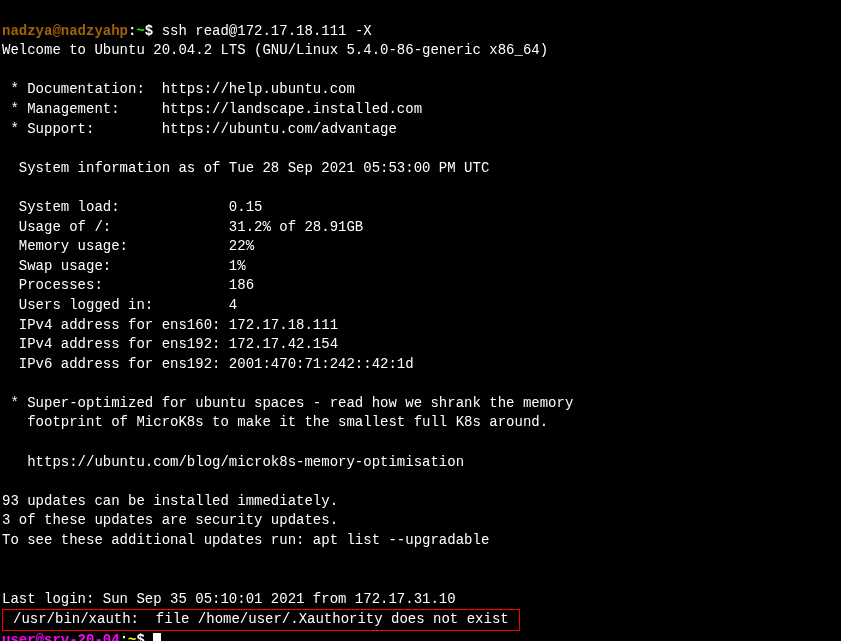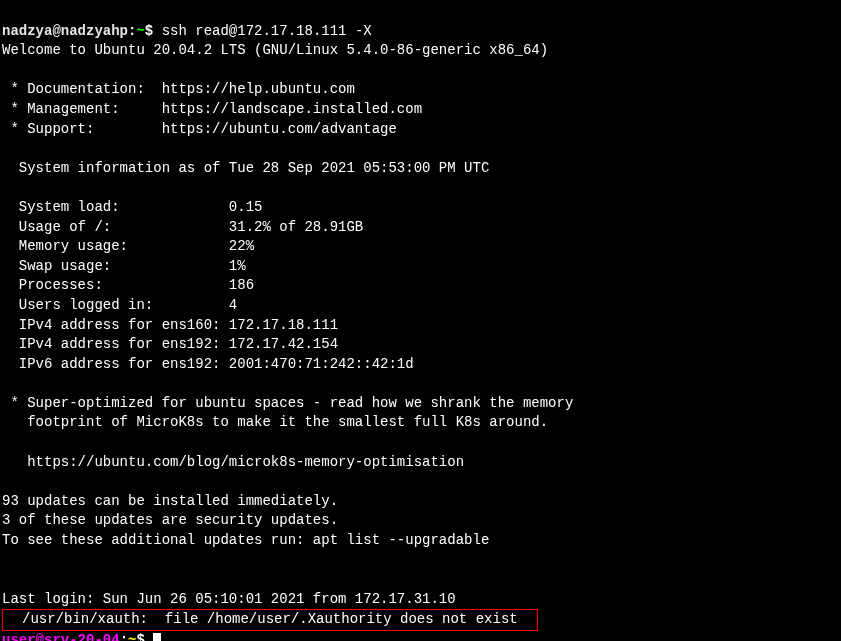--- a/index.html
+++ b/index.html
@@ -15,21 +15,21 @@
       line-height: 1.4;
       padding: 2px;
       width: 841px;
       height: 641px;
       overflow: hidden;
     }
     .terminal {
       white-space: pre;
     }
     .prompt-user {
-      color: #e5e5e5;
+      color: #a16207;
       font-weight: bold;
     }
     .prompt-user2 {
       color: #ff00ff;
       font-weight: bold;
     }
     .prompt-sep {
       color: #ffffff;
       font-weight: bold;
     }
@@ -41,21 +41,21 @@
       color: #ffff00;
       font-weight: bold;
     }
     .prompt-dollar {
       color: #ffffff;
       font-weight: bold;
     }
     .highlighted {
       border: 1px solid #ff0000;
       display: inline-block;
-      padding: 0 19px;
+      padding: 0 10px;
     }
     .cursor {
       display: inline-block;
       width: 8px;
       height: 15px;
       background-color: #ffffff;
       vertical-align: text-bottom;
     }
   </style>
 </head>
@@ -84,16 +84,16 @@
 <span> * Super-optimized for ubuntu spaces - read how we shrank the memory</span>
 <span>   footprint of MicroK8s to make it the smallest full K8s around.</span>
 
 <span>   https://ubuntu.com/blog/microk8s-memory-optimisation</span>
 
 <span>93 updates can be installed immediately.</span>
 <span>3 of these updates are security updates.</span>
 <span>To see these additional updates run: apt list --upgradable</span>
 
 
-<span>Last login: Sun Jun 26 05:10:01 2021 from 172.17.31.10</span>
+<span>Last login: Sun Sep 35 05:10:01 2021 from 172.17.31.10</span>
 <span class="highlighted">/usr/bin/xauth:  file /home/user/.Xauthority does not exist</span>
 <span><span class="prompt-user2">user@srv-20-04</span><span class="prompt-sep">:</span><span class="prompt-path2">~</span><span class="prompt-dollar">$ </span><span class="cursor"></span></span>
 </div>
 
 </body></html>

